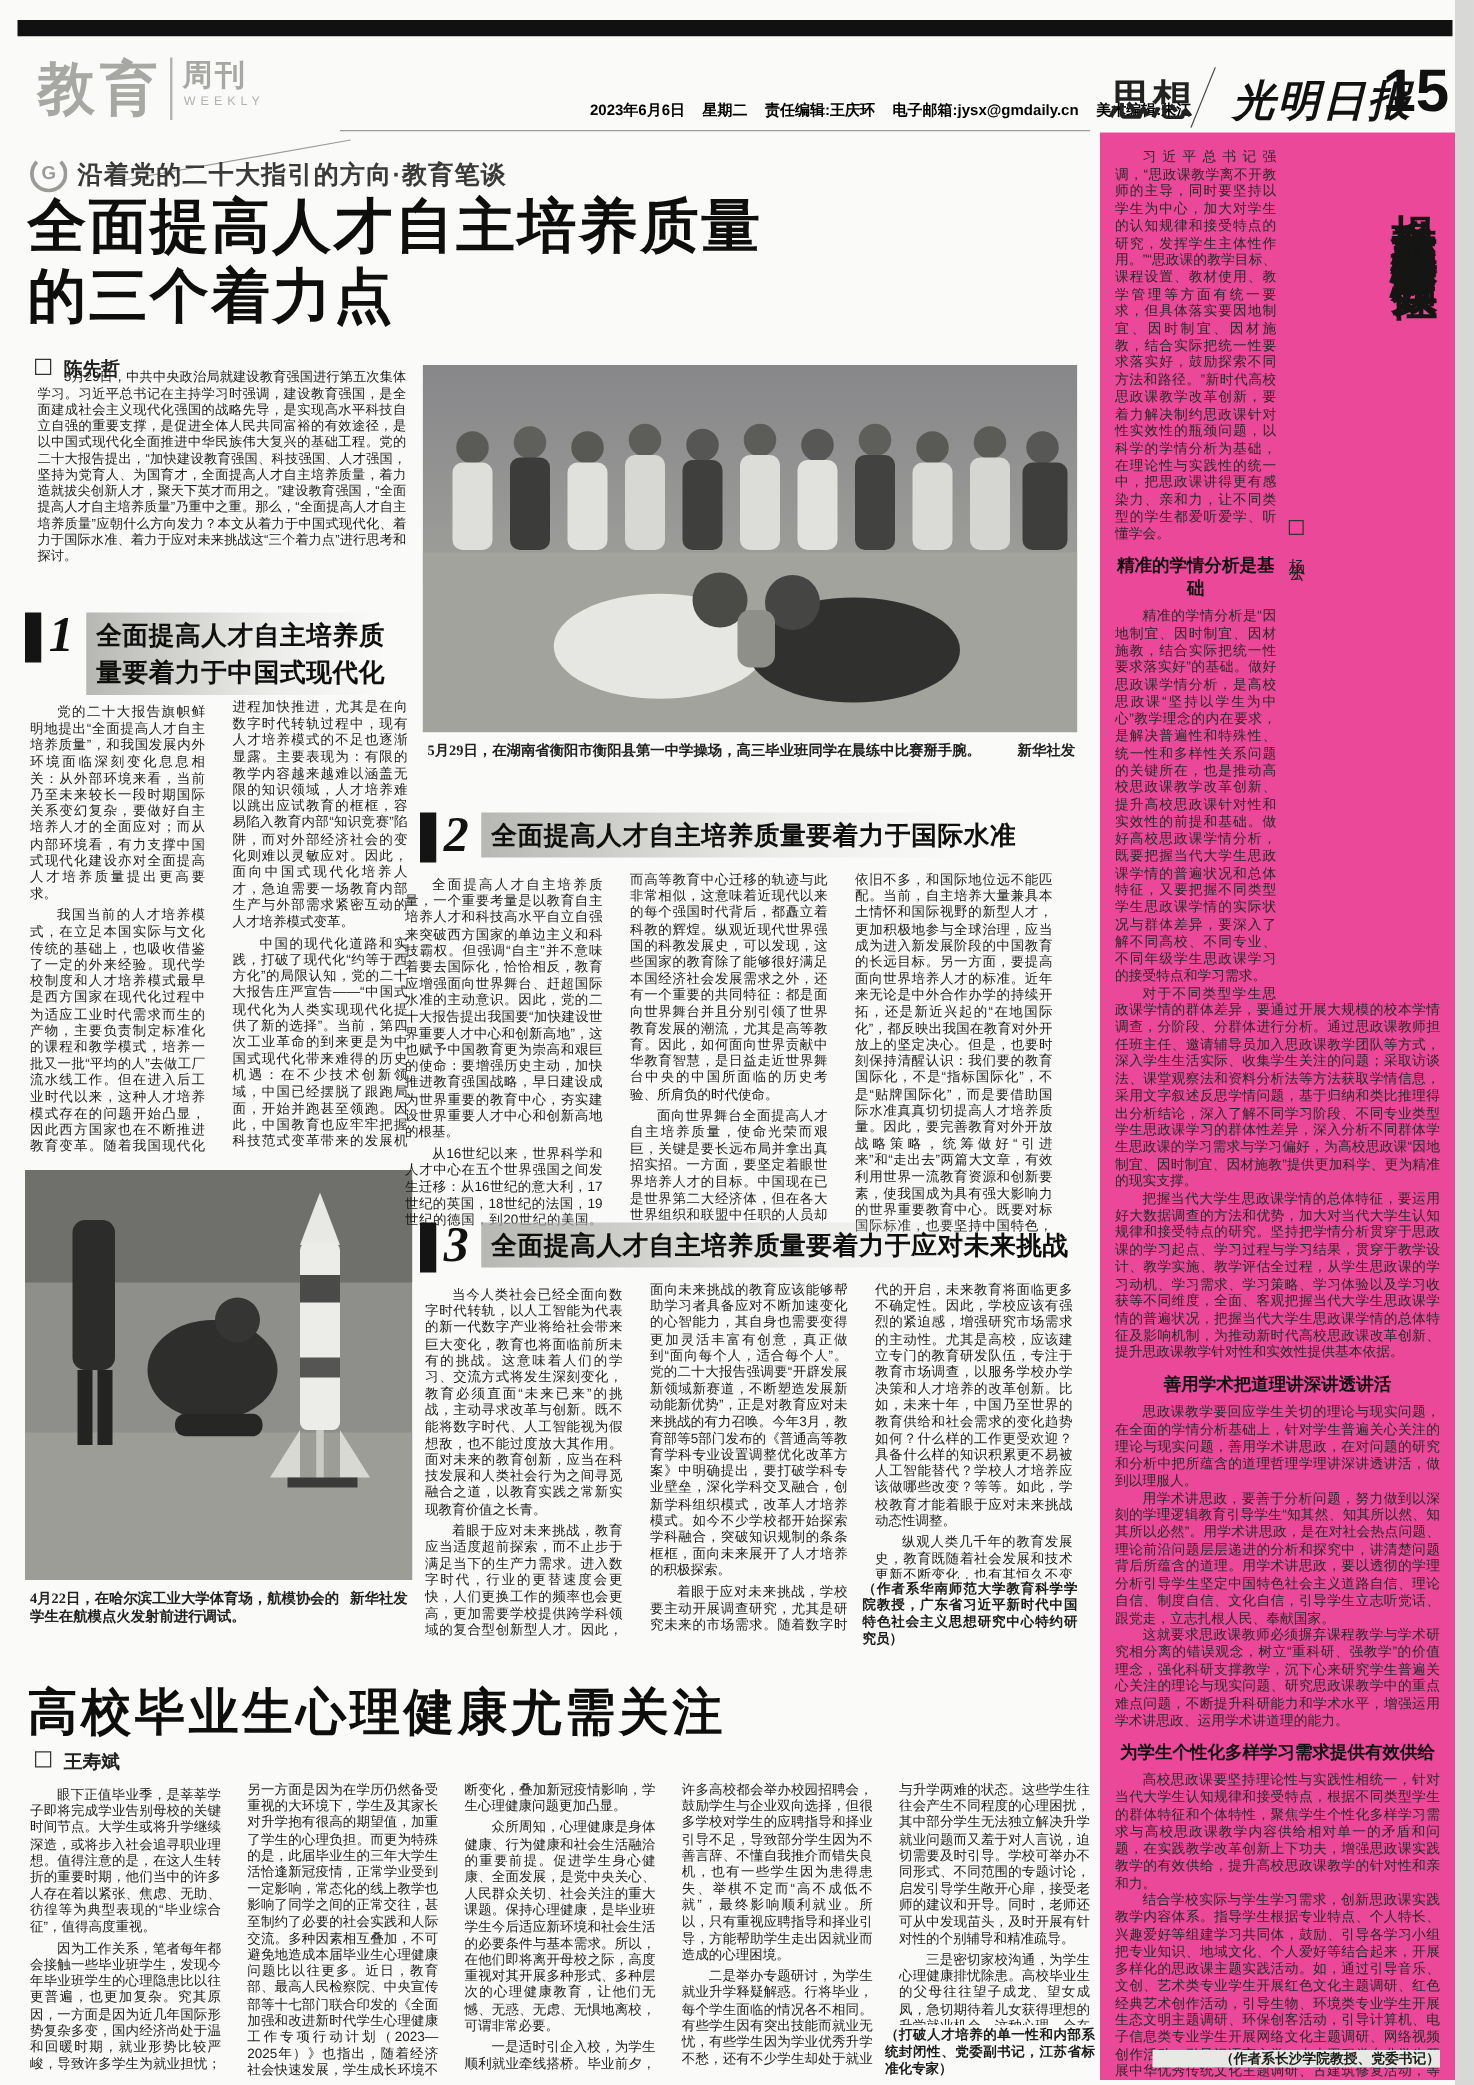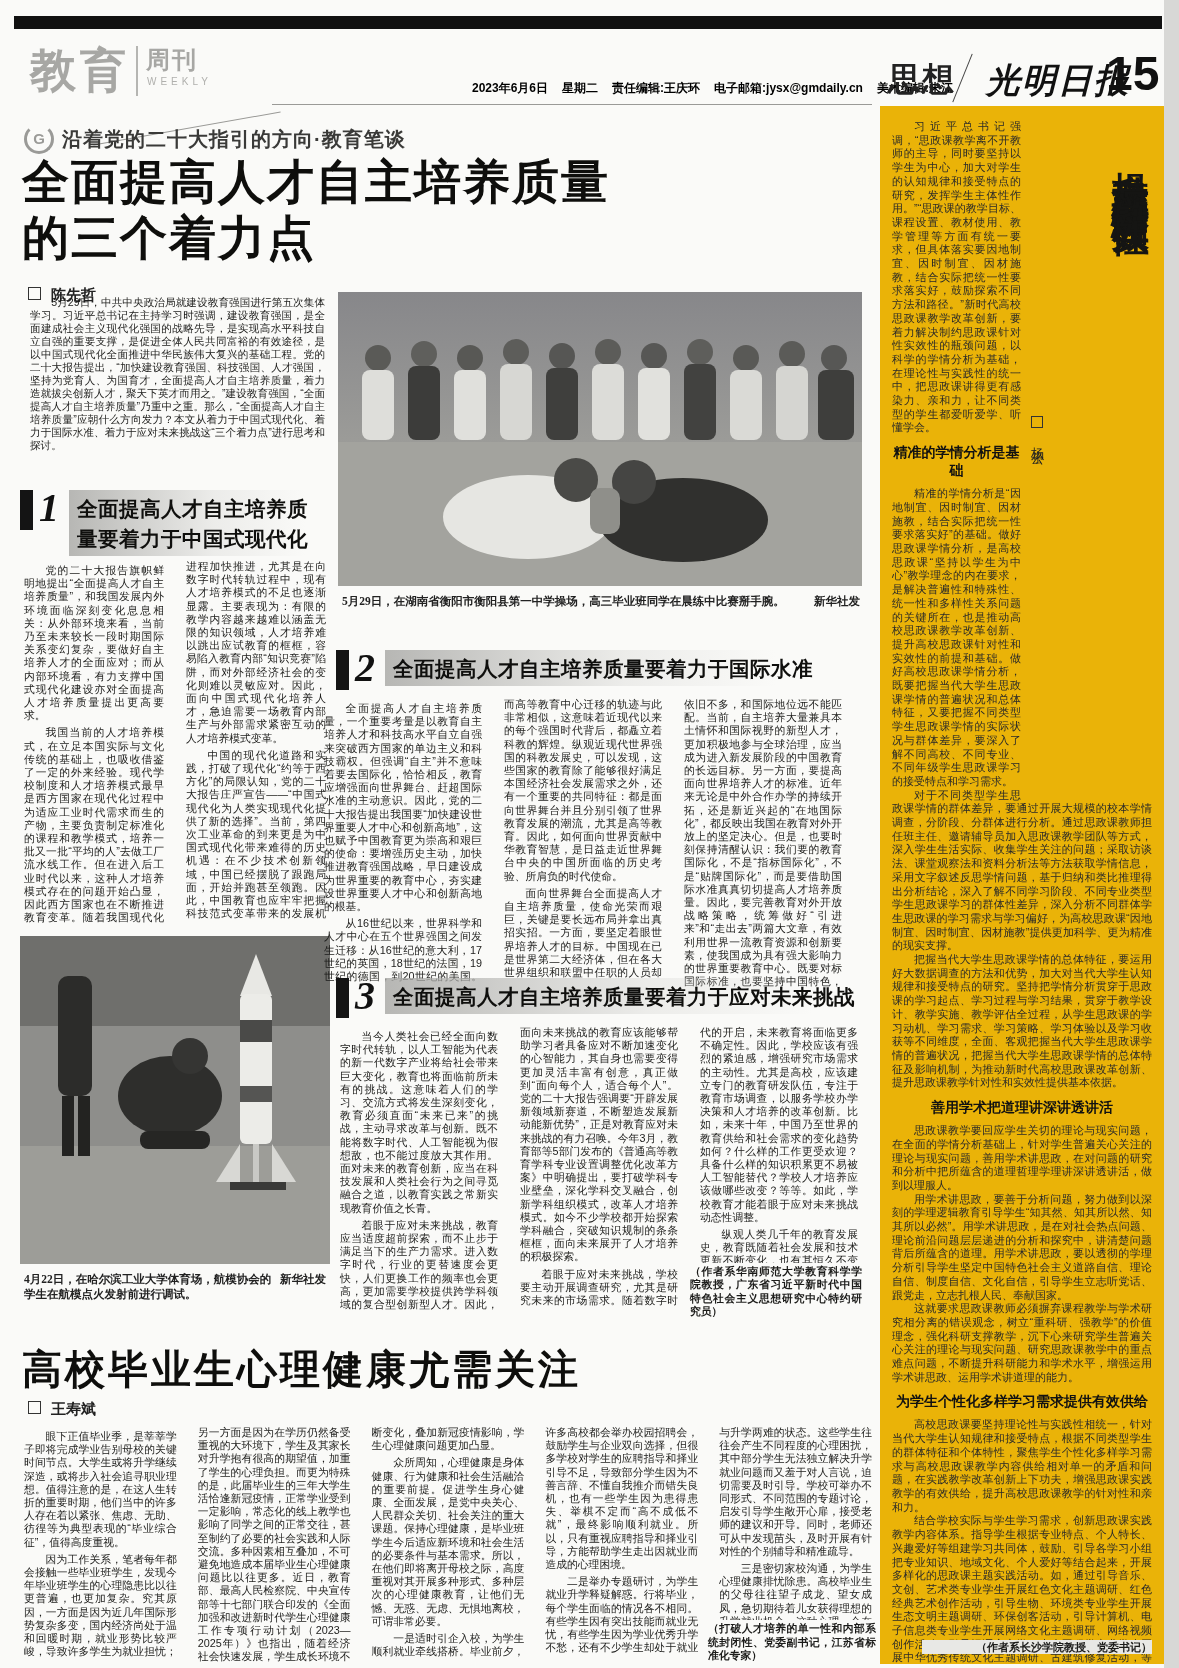--- a/index.html
+++ b/index.html
@@ -63,21 +63,21 @@
               font-size:10.8px;line-height:13.2px;font-weight:bold;text-align:justify;padding-top:2px;}
   
   .btitle{left:22px;top:1342px;font-size:40px;font-weight:bold;color:#0e0e0c;letter-spacing:3px;
           font-family:"Liberation Serif",serif;}
   .bauthor{left:28px;top:1400px;}
   .bwrap{left:20px;top:1426px;width:856px;height:238px;}
   .bbody{width:856px;height:238px;column-count:5;column-gap:13px;overflow:hidden;}
   .bbody p{font-size:10.8px;line-height:13.2px;}
   .bwrap .flowbyline{width:168px;background:#fafaf8;}
   
-  .rightcol{left:880px;top:106px;width:284px;height:1558px;background:#eab308;
+  .rightcol{left:880px;top:106px;width:284px;height:1558px;background:#ec4899;
             padding:14px 12px 10px 12px;box-sizing:border-box;overflow:hidden;}
   .rightcol p{font-size:11px;line-height:13.7px;margin:0;text-indent:2em;text-align:justify;color:#2a2a28;}
   .vblock{float:right;width:124px;height:672px;position:relative;margin-left:7px;margin-bottom:6px;}
   .vtitle{position:absolute;right:2px;top:22px;writing-mode:vertical-rl;font-size:37px;font-weight:bold;
           color:#151513;letter-spacing:3px;line-height:1.1;font-family:"Liberation Serif",serif;}
   .vauthor{position:absolute;left:0px;top:296px;writing-mode:vertical-rl;font-size:13px;
            color:#222;letter-spacing:4px;}
   .vauthor .sq{display:inline-block;width:10px;height:10px;border:1.5px solid #333;margin-bottom:8px;}
   .subhead{font-size:14px;font-weight:bold;text-align:center;color:#111;margin:9px 0 7px;}
   .rbyline{position:absolute;right:12px;bottom:10px;width:230px;background:#e8e8e5;

